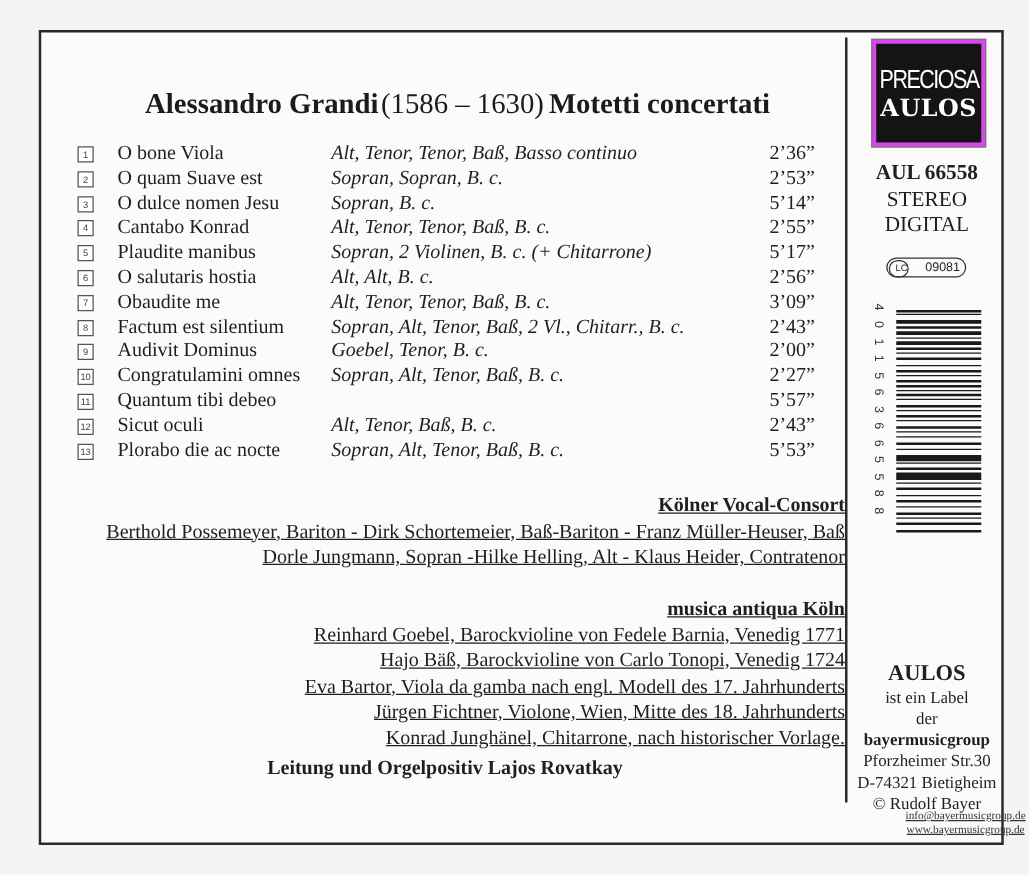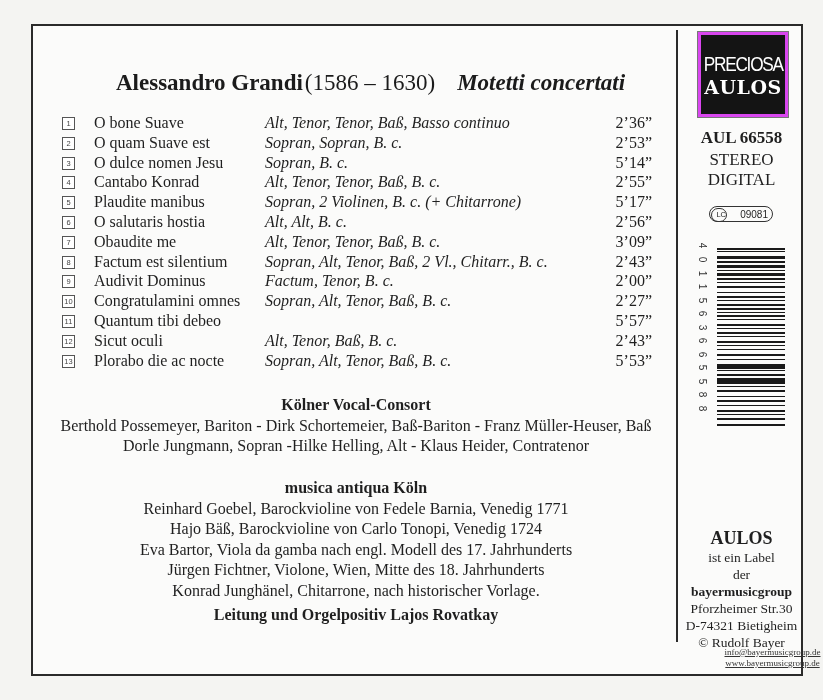--- a/index.html
+++ b/index.html
@@ -14,34 +14,34 @@
     border:2px solid #2a2a2a; background:#fbfbfa; box-sizing:border-box;
   }
   .divider {
     position:absolute; left:676px; top:30px; width:2px; height:612px; background:#2a2a2a;
   }
   .title {
     position:absolute; left:116px; top:70px; font-size:23px; white-space:nowrap; color:#1b1b1b;
   }
   .title b { font-weight:bold; }
   .title .dates { font-weight:normal; margin-left:2px; }
-  .title .work { font-weight:bold; margin-left:22px;font-style:italic; }
+  .title .work { font-weight:bold; margin-left:4px; }
 
   .tracks { position:absolute; left:62px; top:113px; width:600px; }
   .track { position:relative; height:19.8px; font-size:16px; line-height:19.8px; white-space:nowrap; }
   .track .num {
     position:absolute; left:0; top:4px; width:11px; height:11px; border:1px solid #555;
     font-family:"Liberation Sans", sans-serif; font-size:7.5px; line-height:11px; text-align:center; color:#444;
     background:#fff;
   }
   .track .name { position:absolute; left:32px; }
   .track .voices { position:absolute; left:203px; font-style:italic; }
   .track .dur { position:absolute; right:10px; }
 
-  .ensemble { position:absolute; left:36px; width:640px; text-align:center; font-size:16px; line-height:20.5px; }
+  .ensemble { position:absolute; left:36px; width:640px; text-align:right; font-size:16px; line-height:20.5px;text-decoration:underline; }
   .ensemble .head { font-weight:bold; }
   .ens1 { top:395px; }
   .ens2 { top:478px; }
   .leader { position:absolute; left:36px; width:640px; top:606px; text-align:center; font-size:16px; font-weight:bold; }
 
   .logo {
     position:absolute; left:697px; top:31px; width:92px; height:87px; box-sizing:border-box;
     border:1px solid #777; padding:3px; background:#d946ef;
   }
   .logo .inner {
@@ -84,21 +84,21 @@
 <div class="frame"></div>
 <div class="divider"></div>
 
 <div class="title">
   <b>Alessandro Grandi</b><span class="dates">(1586 – 1630)</span><span class="work">Motetti concertati</span>
 </div>
 
 <div class="tracks" id="tracks">
     <div class="track">
       <span class="num">1</span>
-      <span class="name">O bone Suave</span>
+      <span class="name">O bone Viola</span>
       <span class="voices">Alt, Tenor, Tenor, Baß, Basso continuo</span>
       <span class="dur">2’36”</span>
     </div>
     <div class="track">
       <span class="num">2</span>
       <span class="name">O quam Suave est</span>
       <span class="voices">Sopran, Sopran, B. c.</span>
       <span class="dur">2’53”</span>
     </div>
     <div class="track">
@@ -133,21 +133,21 @@
     </div>
     <div class="track">
       <span class="num">8</span>
       <span class="name">Factum est silentium</span>
       <span class="voices">Sopran, Alt, Tenor, Baß, 2 Vl., Chitarr., B. c.</span>
       <span class="dur">2’43”</span>
     </div>
     <div class="track">
       <span class="num">9</span>
       <span class="name">Audivit Dominus</span>
-      <span class="voices">Factum, Tenor, B. c.</span>
+      <span class="voices">Goebel, Tenor, B. c.</span>
       <span class="dur">2’00”</span>
     </div>
     <div class="track">
       <span class="num">10</span>
       <span class="name">Congratulamini omnes</span>
       <span class="voices">Sopran, Alt, Tenor, Baß, B. c.</span>
       <span class="dur">2’27”</span>
     </div>
     <div class="track">
       <span class="num">11</span>

